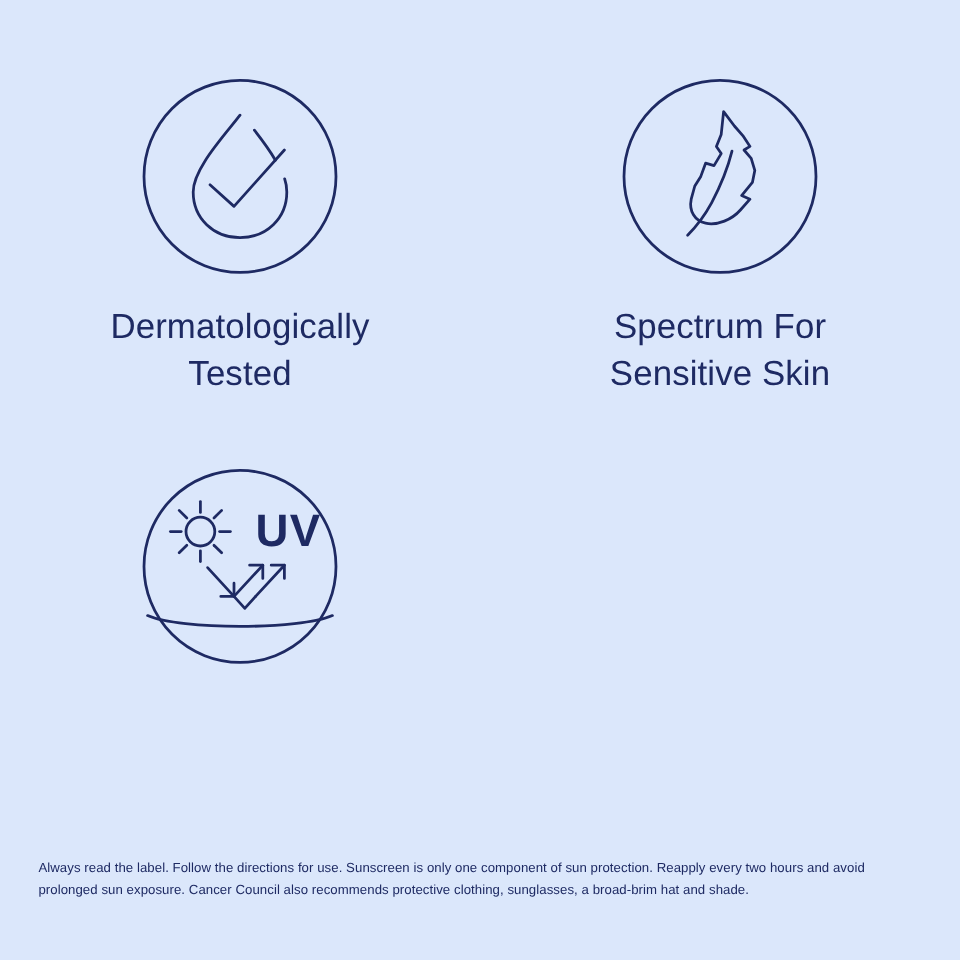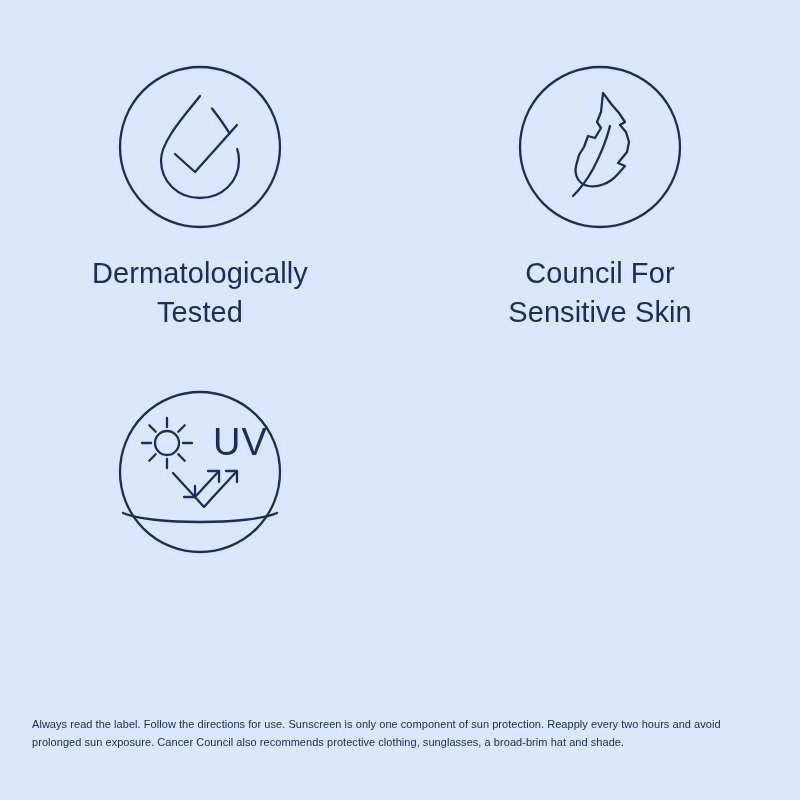--- a/index.html
+++ b/index.html
@@ -38,20 +38,21 @@
     flex-direction: column;
     align-items: center;
     justify-content: flex-start;
     padding-top: 22px;
   }
 
   .icon-wrap {
     width: 170px;
     height: 170px;
     display: block;
+    font-weight: bold;
   }
 
   .feature-label {
     margin-top: 22px;
     text-align: center;
     color: #1e2a63;
     font-size: 29px;
     line-height: 1.35;
     letter-spacing: 0.1px;
     white-space: pre-line;
@@ -137,21 +138,21 @@
                    L 114 80
                    L 111 70
                    L 105 63
                    L 110 60
                    L 104 51
                    L 97 43 Z"></path>
 
           <path class="icon-stroke" d="M95 64 C 92 76, 86 92, 78 107 C 72 118, 66 126, 58 134"></path>
         </svg>
       </div>
-      <div class="feature-label">Council For
+      <div class="feature-label">Spectrum For
 Sensitive Skin</div>
     </div>
 
 
     <div class="feature">
       <div class="icon-wrap">
         <svg viewBox="0 0 170 170" width="170" height="170" aria-hidden="true">
           <circle class="icon-ring" cx="85" cy="85" r="80"></circle>
 
           <circle class="icon-ring" cx="52" cy="56" r="12"></circle>

